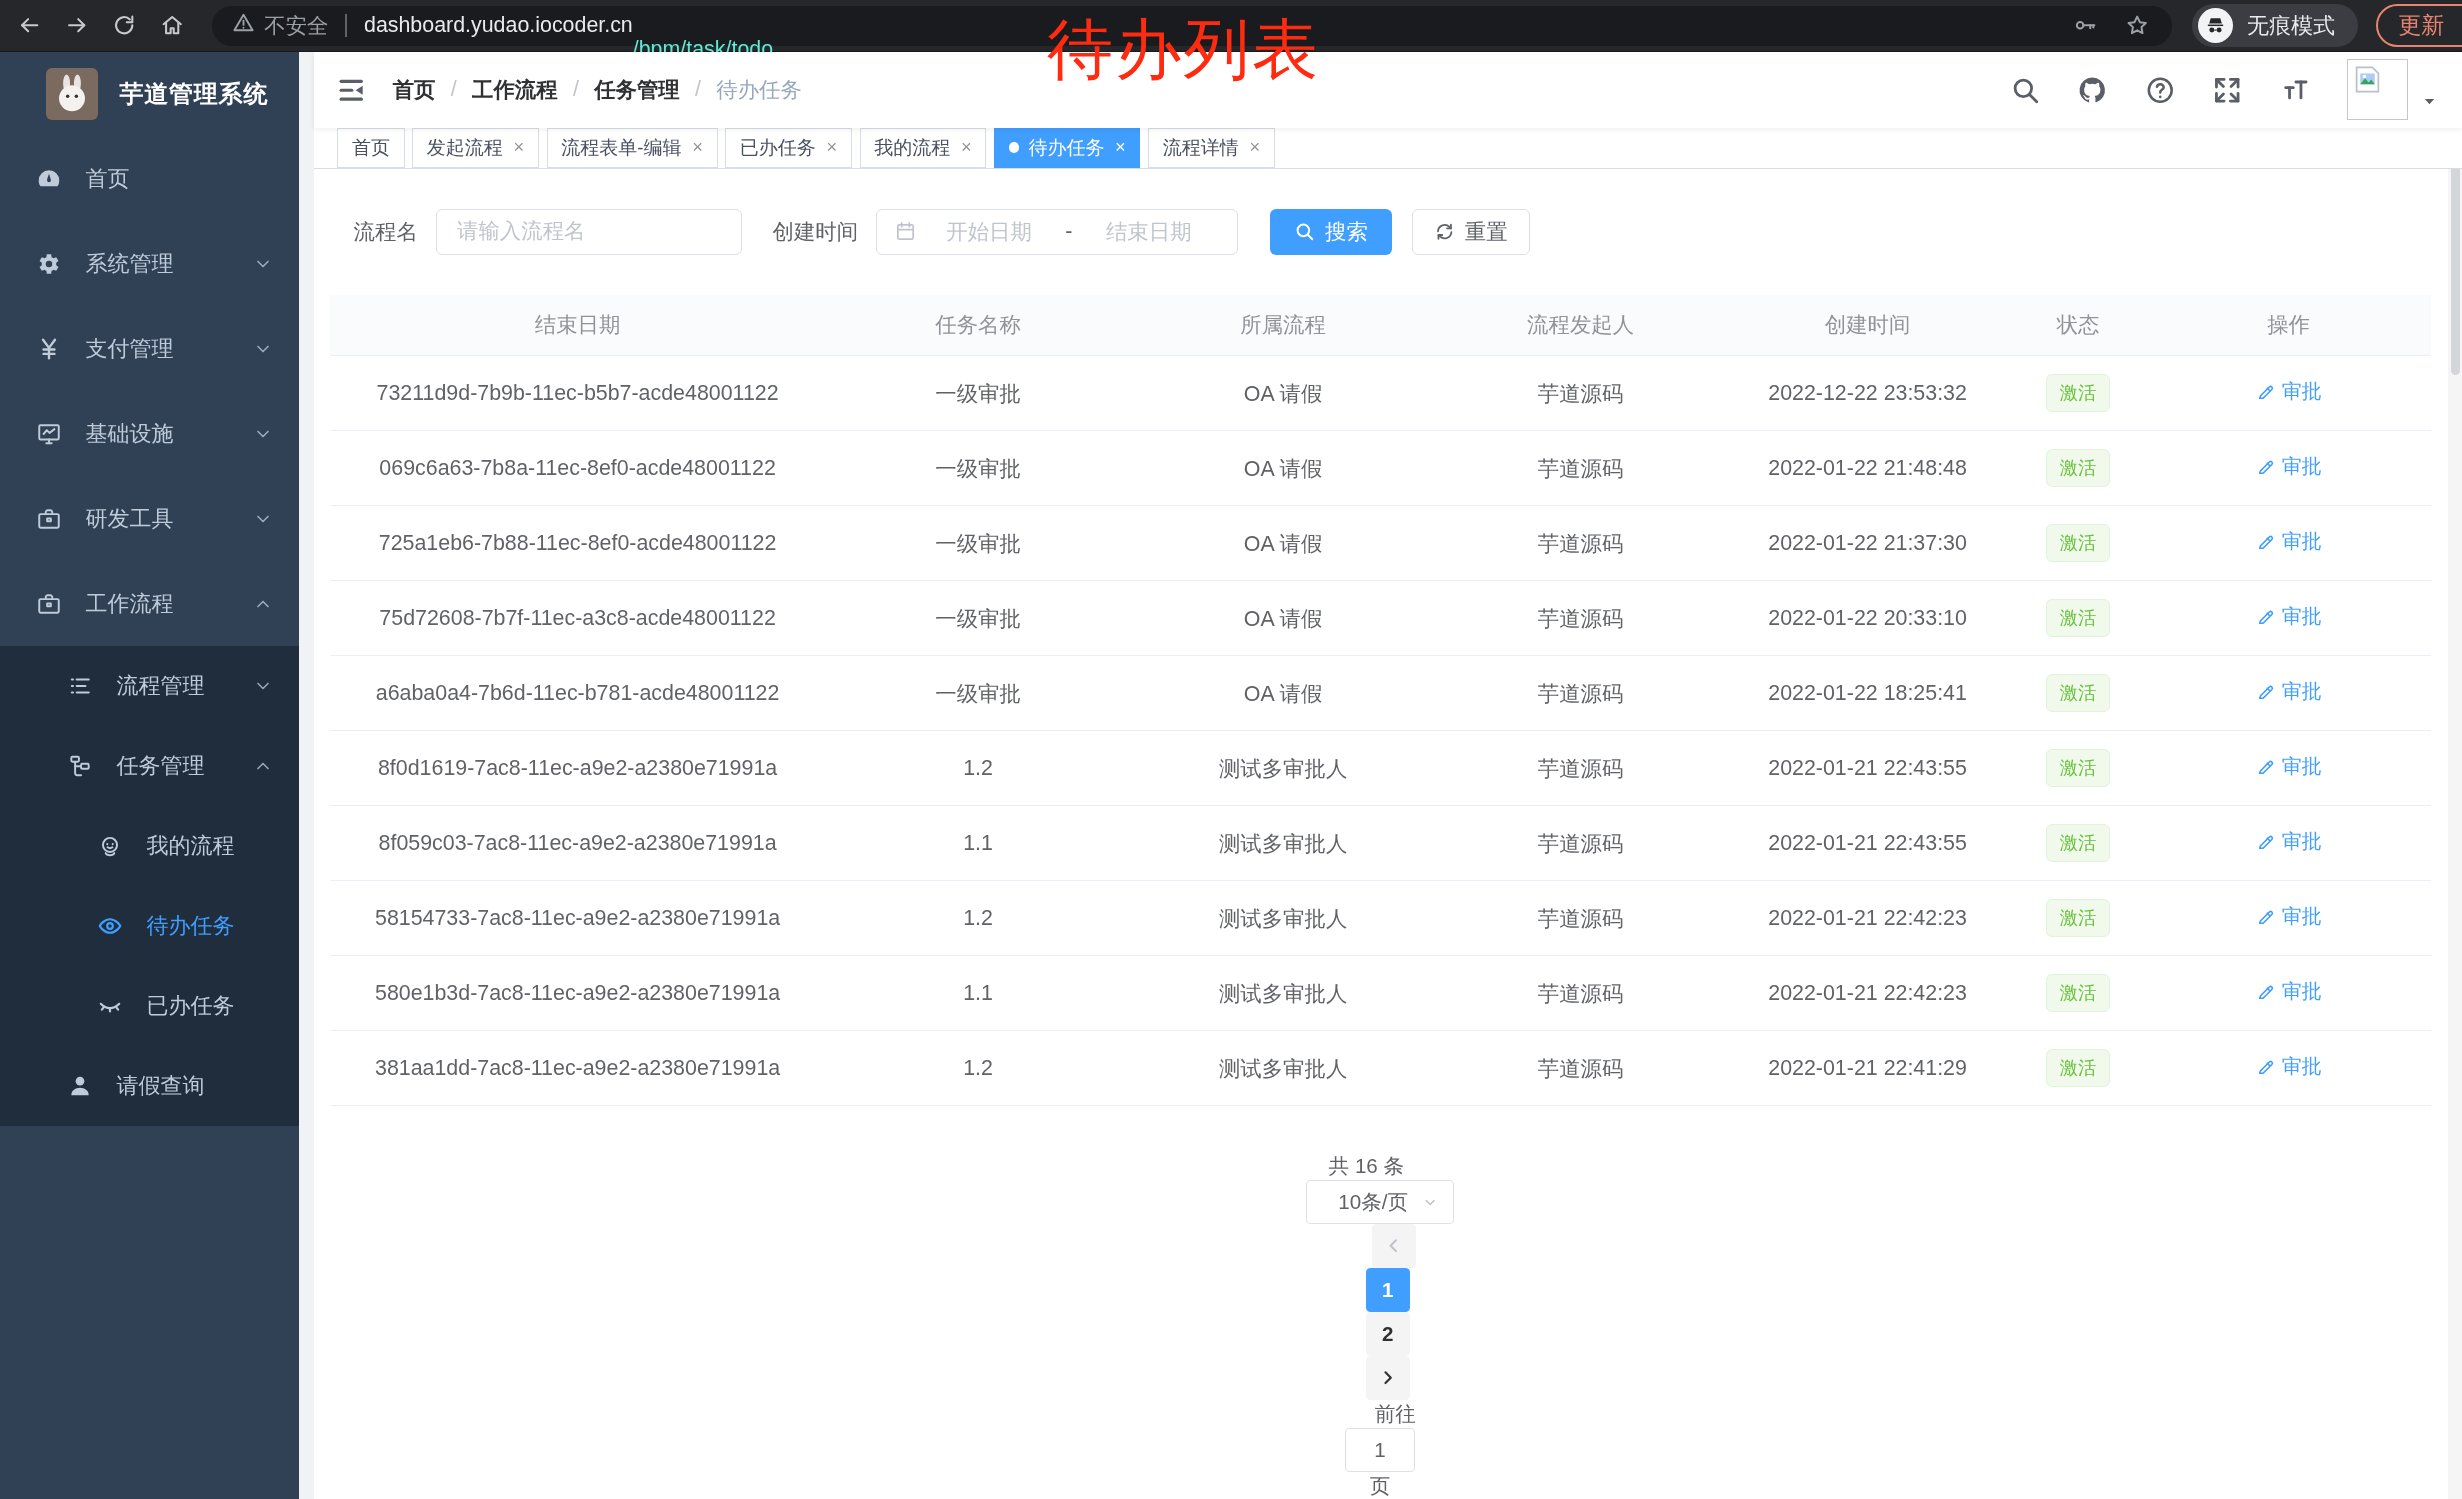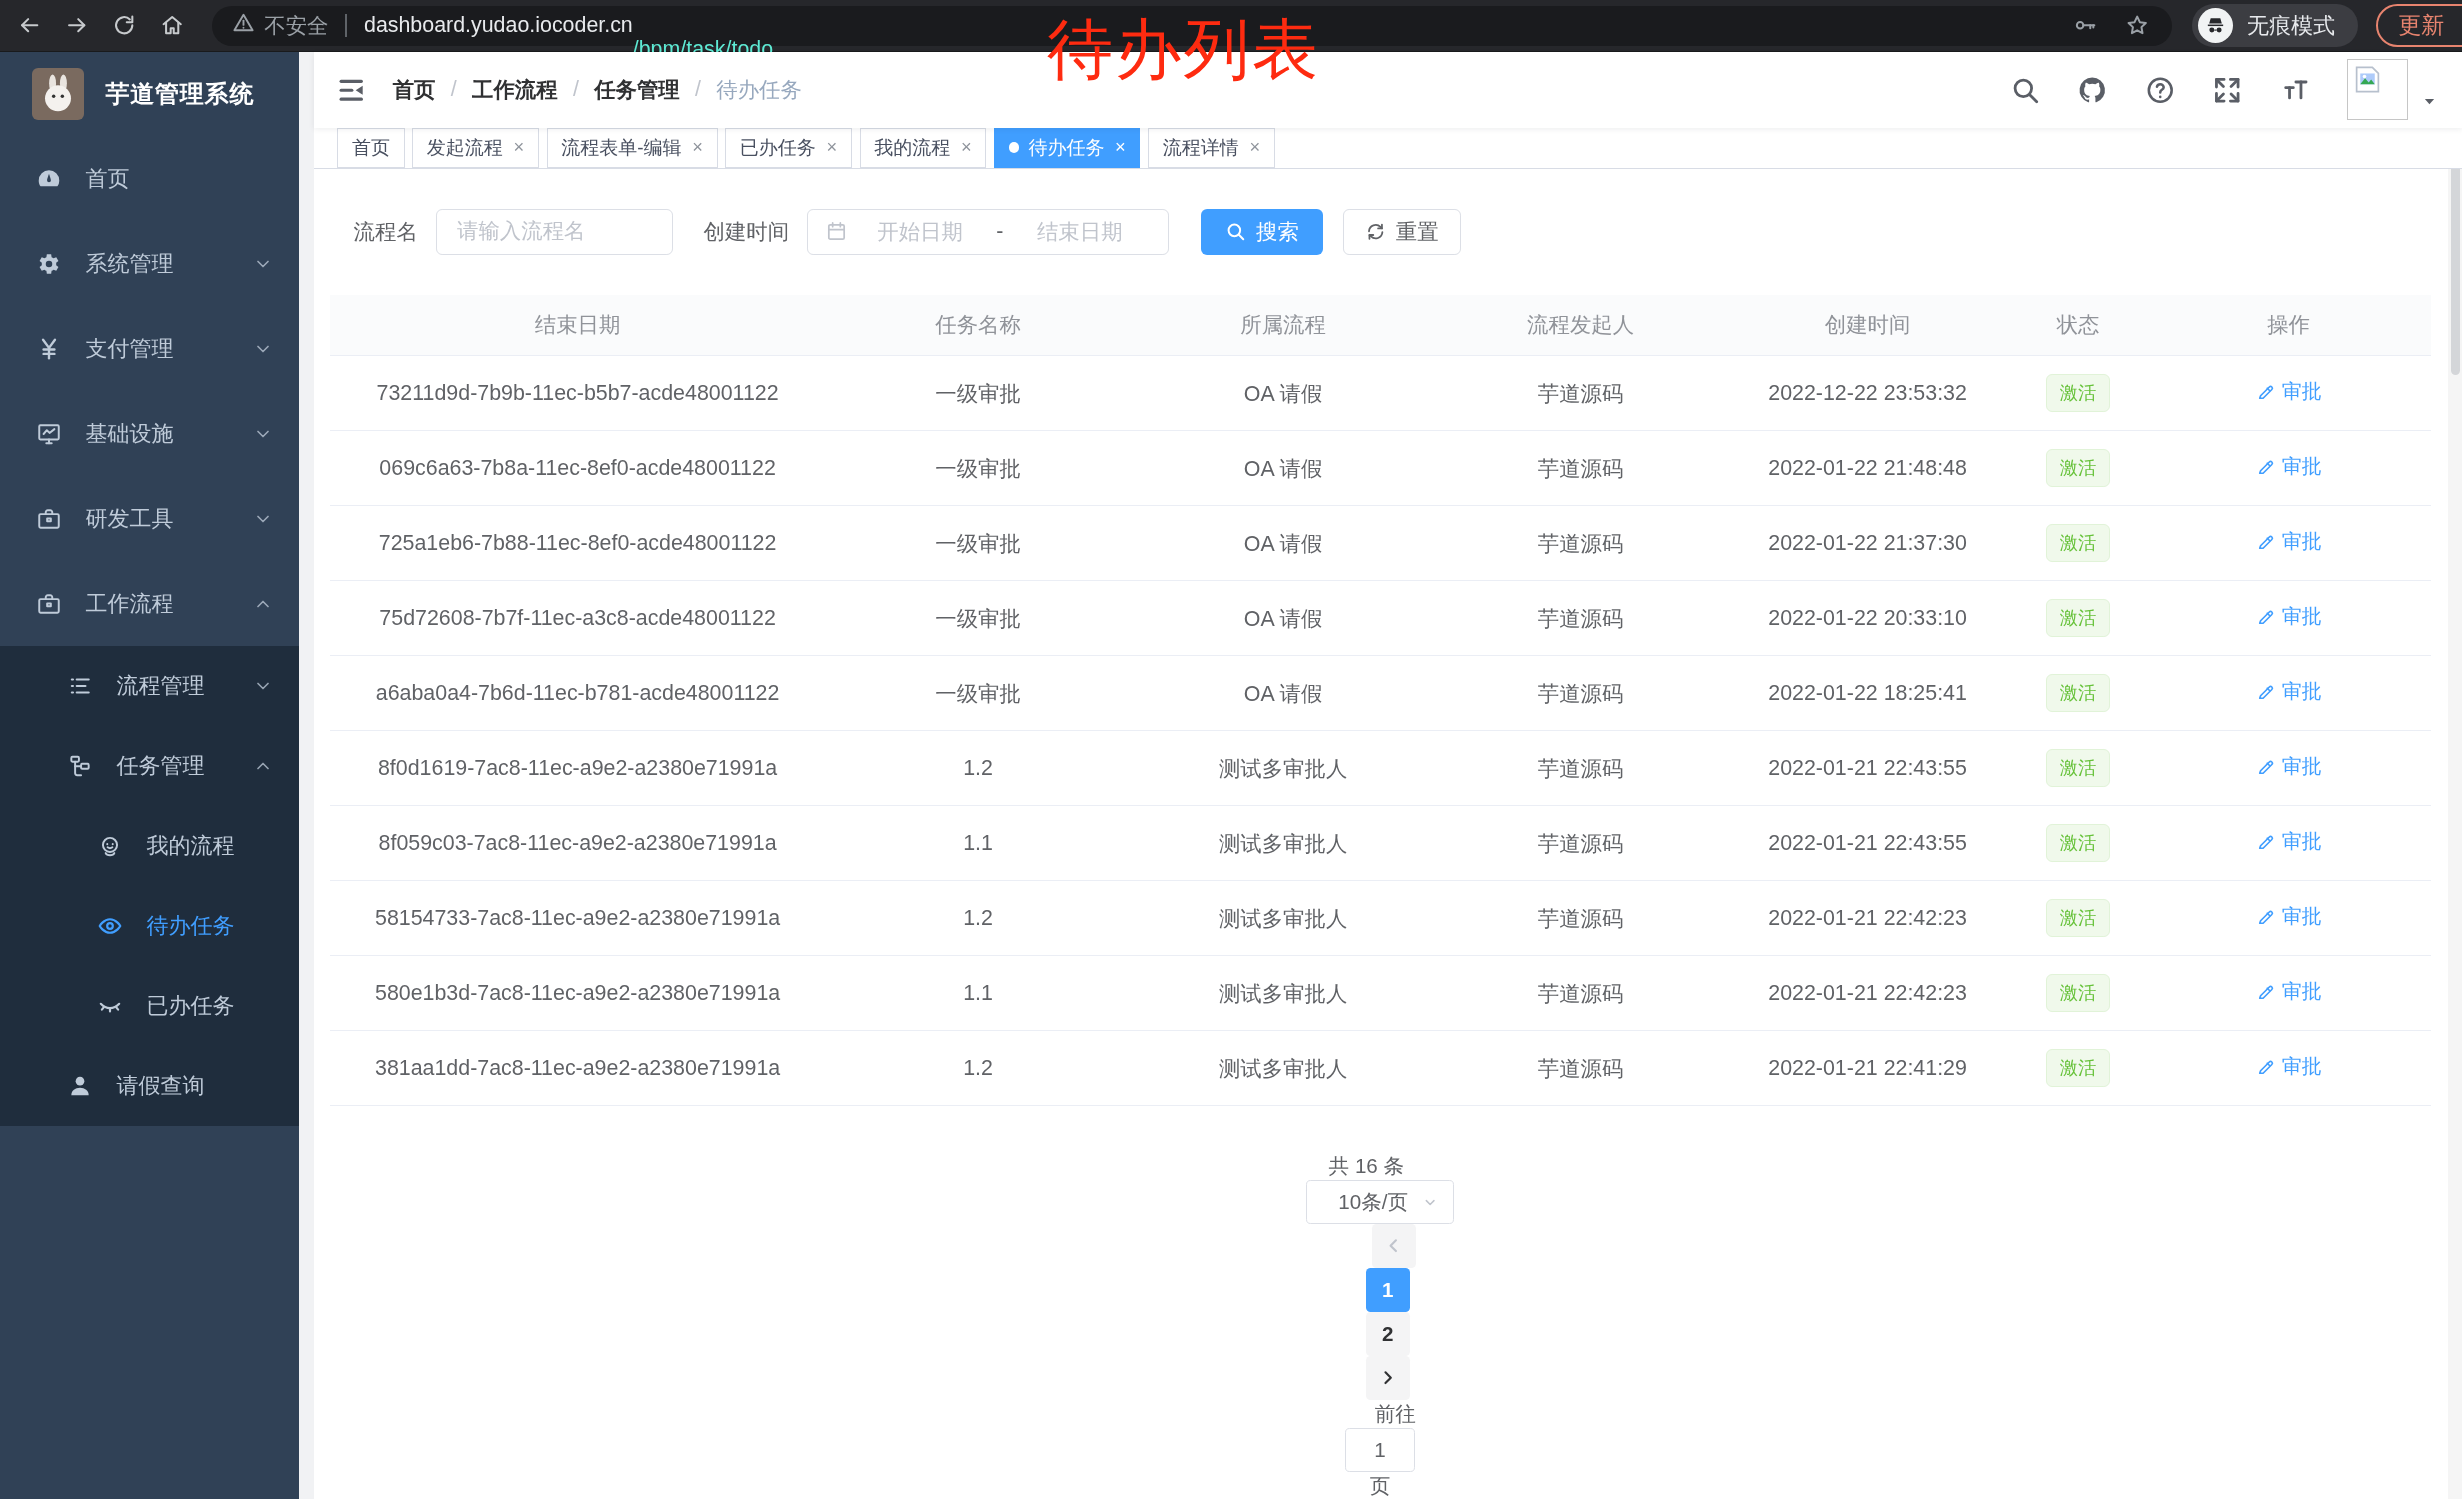--- a/index.html
+++ b/index.html
@@ -29,21 +29,21 @@
   
   .annotation { position: absolute; left: 1047px; top: 4.6px; font-size: 66px; font-weight: 500; color: #fe2b10; z-index: 60; letter-spacing: 2.3px; }
 
   
   .app { display: flex; height: 1448px; }
   .sidebar { width: 299px; background: #304156; color: #bfcbd9; flex: none; }
   .sb-scroll { width: 15.3px; background: #f1f2f4; flex: none; }
   .main { flex: 1; display: flex; flex-direction: column; background: #fff; min-width: 0; }
 
   
-  .logo-row { height: 84px; display: flex; align-items: center; padding-left: 32px; }
+  .logo-row { height: 84px; display: flex; align-items: center; padding-left: 46px; }
   .logo-img { width: 52px; height: 52px; border-radius: 6.1px; overflow: hidden; flex: none; }
   .logo-title { margin-left: 21.4px; color: #fff; font-size: 24px; font-weight: 700; letter-spacing: 0.8px; }
   .menu-item { height: 85px; display: flex; align-items: center; padding: 0 26px 0 35px; font-size: 22px; cursor: pointer; }
   .menu-item .mi-icon { width: 27.5px; height: 27.5px; flex: none; display: flex; align-items: center; justify-content: center; }
   .menu-item .mi-icon svg { width: 26px; height: 26px; }
   .menu-item .mi-label { margin-left: 23px; }
   .menu-item .mi-arrow { margin-left: auto; display: flex; }
   .menu-item .mi-arrow svg { width: 20px; height: 20px; opacity: .75; }
   .submenu { background: #1f2d3d; }
   .submenu .menu-item { height: 80px; padding-left: 66px; }
@@ -73,21 +73,21 @@
   .tab .tab-close { margin-left: 10.7px; font-size: 18.3px; color: #8f949c; line-height: 1; }
   .tab.active { background: #409eff; border-color: #409eff; color: #fff; }
   .tab.active .tab-dot { display: inline-block; }
   .tab.active .tab-close { color: #fff; }
 
   
   .content { flex: 1; padding: 40px 32px 0 15.3px; background: #fff; }
 
   .filterbar { display: flex; align-items: center; height: 46px; margin-left: 24px; margin-bottom: 40px; font-size: 21.4px; color: #606266; }
   .f-label { font-weight: 500; margin-right: 18.3px; white-space: nowrap; }
-  .f-input { width: 237px; height: 46px; border: 1.5px solid #dcdfe6; border-radius: 6.1px; padding: 17px 20px; font-size: 21.4px; color: #7f1d1d; outline: none; font-family: inherit; }
+  .f-input { width: 306px; height: 46px; border: 1.5px solid #dcdfe6; border-radius: 6.1px; padding: 17px 20px; font-size: 21.4px; color: #7f1d1d; outline: none; font-family: inherit; }
   .f-input::placeholder { color: #c0c4cc; }
   .f-label.second { margin-left: 30.5px; }
   .date-range { width: 362px; height: 46px; border: 1.5px solid #dcdfe6; border-radius: 6.1px; display: flex; align-items: center; padding: 0 17px; color: #c0c4cc; font-size: 21.4px; }
   .date-range svg { width: 23px; height: 23px; flex: none; }
   .date-range .dr-ph { flex: 1; text-align: center; }
   .date-range .dr-sep { color: #606266; padding: 0 4.6px; }
   .btn { height: 46px; display: inline-flex; align-items: center; border-radius: 6.1px; font-size: 21.4px; cursor: pointer; border: 1.5px solid transparent; font-family: inherit; }
   .btn svg { width: 21.4px; height: 21.4px; margin-right: 9.2px; }
   .btn-primary { background: #409eff; color: #fff; padding: 0 23px; margin-left: 32px; }
   .btn-plain { background: #fff; color: #606266; border-color: #dcdfe6; padding: 0 21.4px; margin-left: 20px; }

